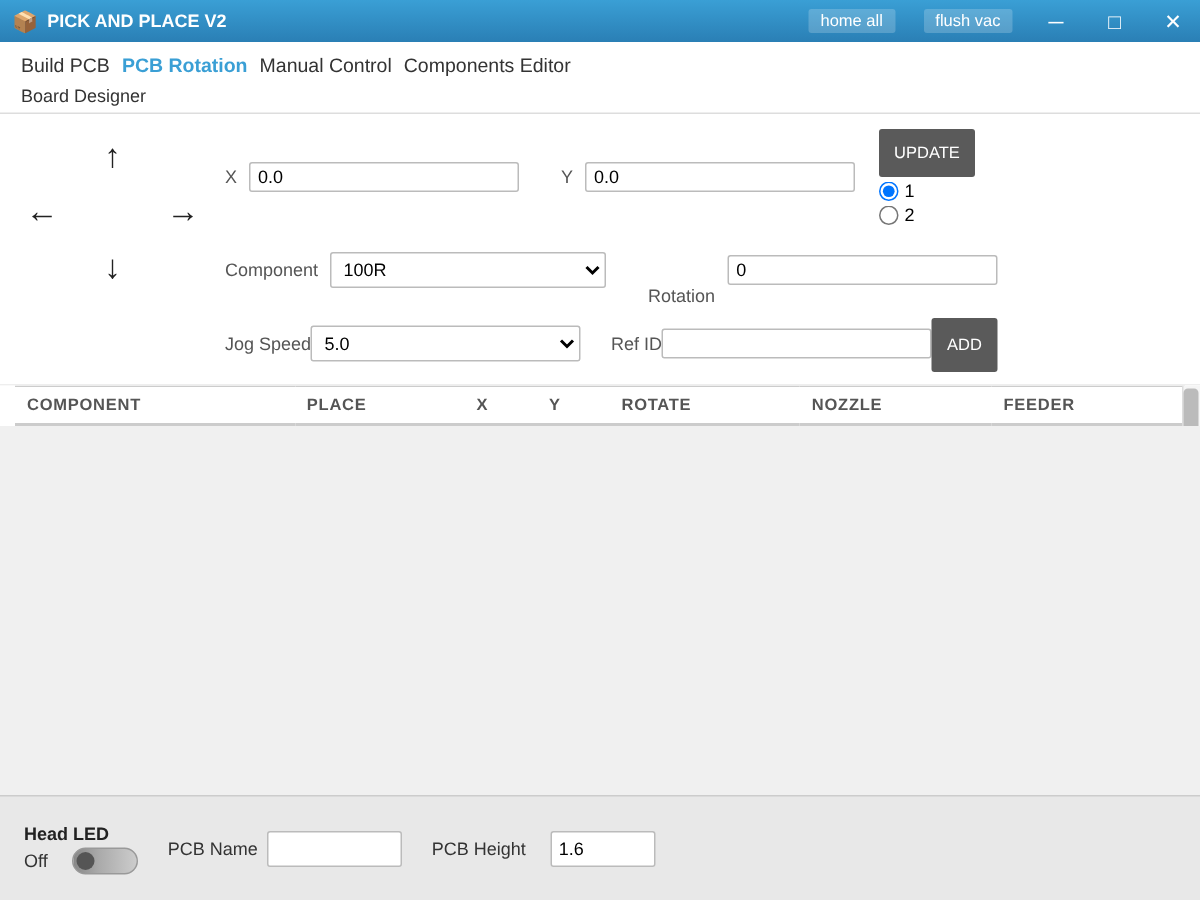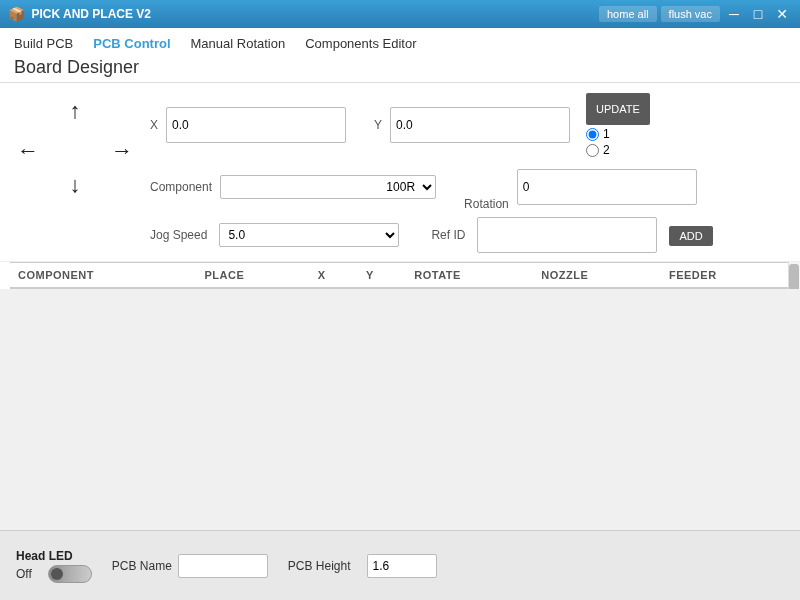--- a/index.html
+++ b/index.html
@@ -12,35 +12,35 @@
       display: flex;
       align-items: center;
       padding: 0 8px;
       color: white;
       font-size: 12px;
       font-weight: bold;
       user-select: none;
     }
     #titlebar-icon { margin-right: 6px; font-size: 14px; }
     #titlebar-title { flex: 1; }
-    #titlebar-controls { display: flex; gap: 4px; align-items: center; }
+    #titlebar-controls { display: flex; gap: 19px; align-items: center; }
     #titlebar-home { background: rgba(255,255,255,0.2); border: none; color: white; padding: 2px 8px; font-size: 11px; border-radius: 2px; cursor: pointer; }
     #titlebar-flush { background: rgba(255,255,255,0.2); border: none; color: white; padding: 2px 8px; font-size: 11px; border-radius: 2px; cursor: pointer; }
     .win-btn { background: transparent; border: none; color: white; width: 20px; height: 20px; cursor: pointer; font-size: 14px; display: flex; align-items: center; justify-content: center; }
 
     
     #menubar {
       background: white;
       padding: 6px 10px 2px 10px;
       border-bottom: 1px solid #ddd;
     }
-    #menu-row { display: flex; gap: 12px; font-size: 13px; }
+    #menu-row { display: flex; gap: 0; font-size: 13px; }
     .menu-item { cursor: pointer; padding: 2px 4px; color: #333; }
     .menu-item.active { color: #3a9fd5; font-weight: bold; }
-    #page-title { font-size: 18px; color: #333; margin-top: 2px; padding: 2px 4px; }
+    #page-title { font-size: 12px; color: #333; margin-top: 2px; padding: 2px 4px; }
 
     
     #controls-area {
       display: flex;
       padding: 10px 10px 0 10px;
       border-bottom: 1px solid #eee;
       background: white;
     }
 
     
@@ -68,21 +68,21 @@
     #arr-up { top: 0; left: 50%; transform: translateX(-50%); }
     #arr-down { bottom: 0; left: 50%; transform: translateX(-50%); }
     #arr-left { left: 0; top: 50%; transform: translateY(-50%); }
     #arr-right { right: 0; top: 50%; transform: translateY(-50%); }
     .field-label { color: #555; font-size: 12px; white-space: nowrap; }
     .field-input {
       border: 1px solid #bbb;
       border-radius: 2px;
       padding: 3px 5px;
       font-size: 12px;
-      height: 36px;
+      height: 20px;
       outline: none;
     }
     .field-select {
       border: 1px solid #bbb;
       border-radius: 2px;
       padding: 2px 4px;
       font-size: 12px;
       height: 24px;
       background: white;
       cursor: pointer;
@@ -100,21 +100,21 @@
     .radio-row { display: flex; align-items: center; gap: 4px; font-size: 12px; }
     .radio-row input[type=radio] { cursor: pointer; }
     #add-btn {
       background: #5a5a5a;
       color: white;
       border: none;
       padding: 0 10px;
       font-size: 11px;
       border-radius: 2px;
       cursor: pointer;
-      height: 20px;
+      height: 36px;
       margin-top: 2px;
     }
 
     
     #table-area {
       padding: 0 10px;
       background: white;
     }
     table {
       width: 100%;
@@ -248,22 +248,22 @@
     <button id="titlebar-flush">flush vac</button>
     <button class="win-btn">─</button>
     <button class="win-btn">□</button>
     <button class="win-btn" id="close-btn">✕</button>
   </div>
 </div>
 
 <div id="menubar">
   <div id="menu-row">
     <span class="menu-item">Build PCB</span>
-    <span class="menu-item active">PCB Control</span>
-    <span class="menu-item">Manual Rotation</span>
+    <span class="menu-item active">PCB Rotation</span>
+    <span class="menu-item">Manual Control</span>
     <span class="menu-item">Components Editor</span>
   </div>
   <div id="page-title">Board Designer</div>
 </div>
 
 <div id="controls-area">
 
   <div id="arrow-pad">
     <button class="arrow-btn" id="arr-up">↑</button>
     <button class="arrow-btn" id="arr-left">←</button>
@@ -286,31 +286,31 @@
         </div>
         <div class="radio-row">
           <input type="radio" name="head" value="2" style="">
           <span>2</span>
         </div>
       </div>
     </div>
 
     <div style="display:flex; align-items:center; gap:8px;">
       <span class="field-label">Component</span>
-      <select class="field-select" style="width:216px;text-align:right;">
+      <select class="field-select" style="width:184px;">
         <option>100R</option>
         <option>200R</option>
         <option>10K</option>
         <option>CAP100</option>
       </select>
       <span class="field-label" style="margin-left:20px;margin-top:34px;">Rotation</span>
       <input class="field-input" style="width: 180px;" type="text" value="0">
     </div>
 
-    <div style="display:flex; align-items:center; gap:12px;">
+    <div style="display:flex; align-items:center; gap:0;">
       <span class="field-label">Jog Speed</span>
       <select class="field-select" style="width:180px;">
         <option>1.0</option>
         <option>2.0</option>
         <option selected="">5.0</option>
         <option>10.0</option>
       </select>
       <span class="field-label" style="margin-left:20px;">Ref ID</span>
       <input class="field-input" style="width: 180px;" type="text">
       <button id="add-btn">ADD</button>

